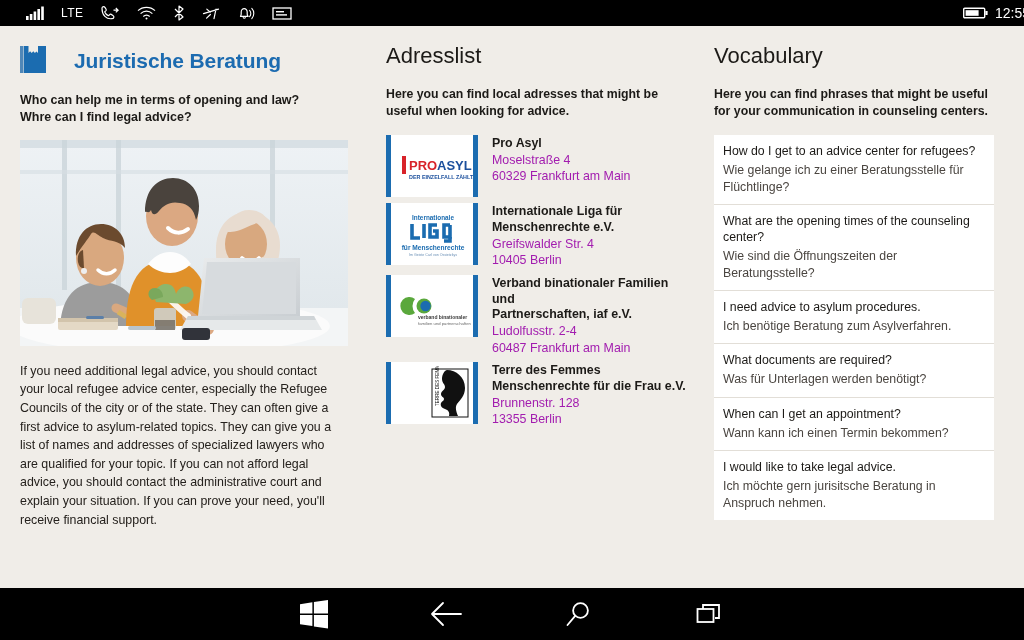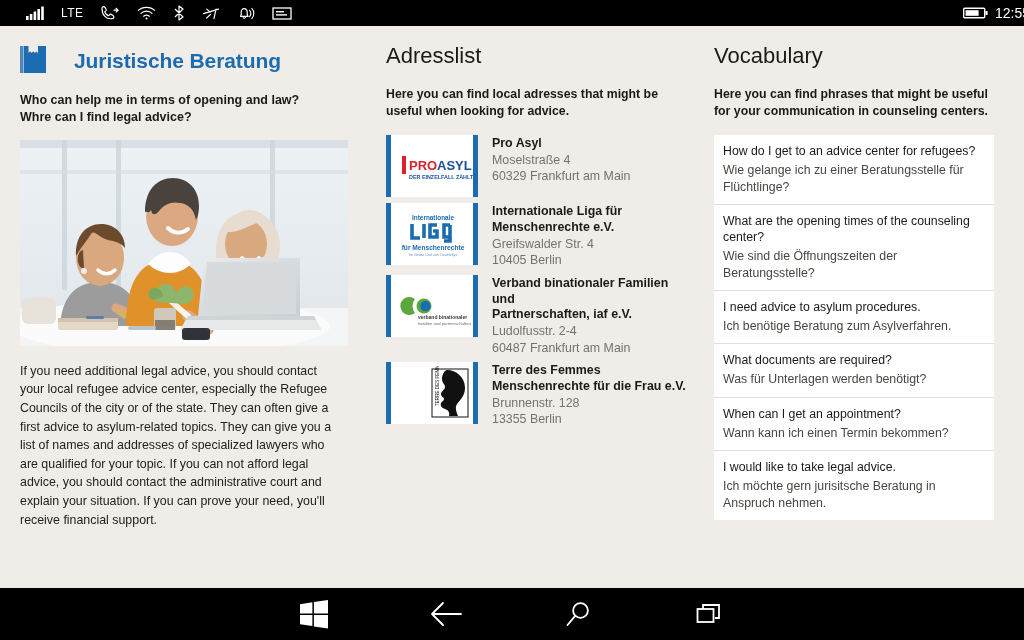--- a/index.html
+++ b/index.html
@@ -104,21 +104,21 @@
     display: flex; align-items: center; justify-content: flex-end;
     flex: 0 0 auto;
     overflow: hidden;
   }
   .logo-card svg { display: block; }
   .addr-text { padding-left: 14px; padding-top: 1px; }
   .addr-name {
     font-size: 12.4px; font-weight: bold; color: #1c1a17; line-height: 1.28;
   }
   .addr-line {
-    font-size: 12.4px; color: #737373; line-height: 1.32;
+    font-size: 12.4px; color: #a21caf; line-height: 1.32;
   }
 
   
   .vocab-list {
     margin-top: 16px;
     width: 280px;
     background: #ffffff;
   }
   .vocab-item {
     padding: 9px 10px 9px 9px;

